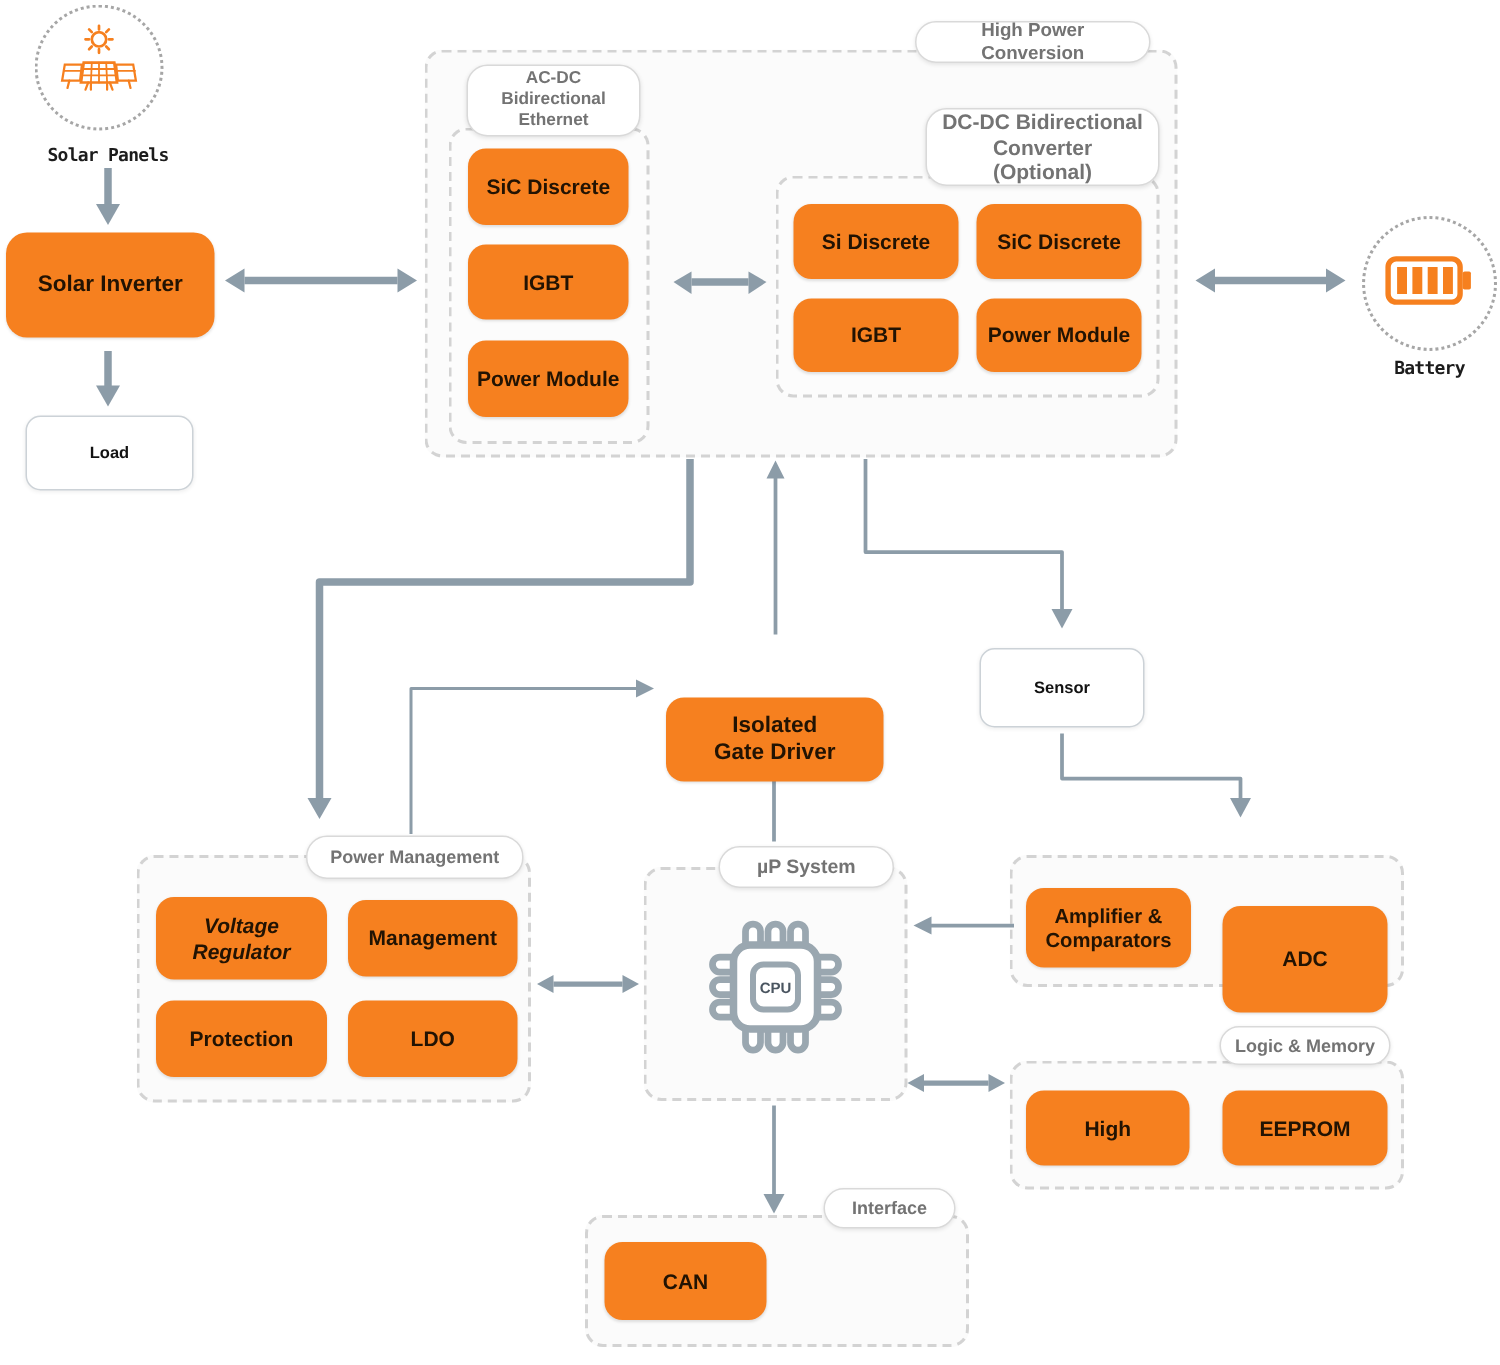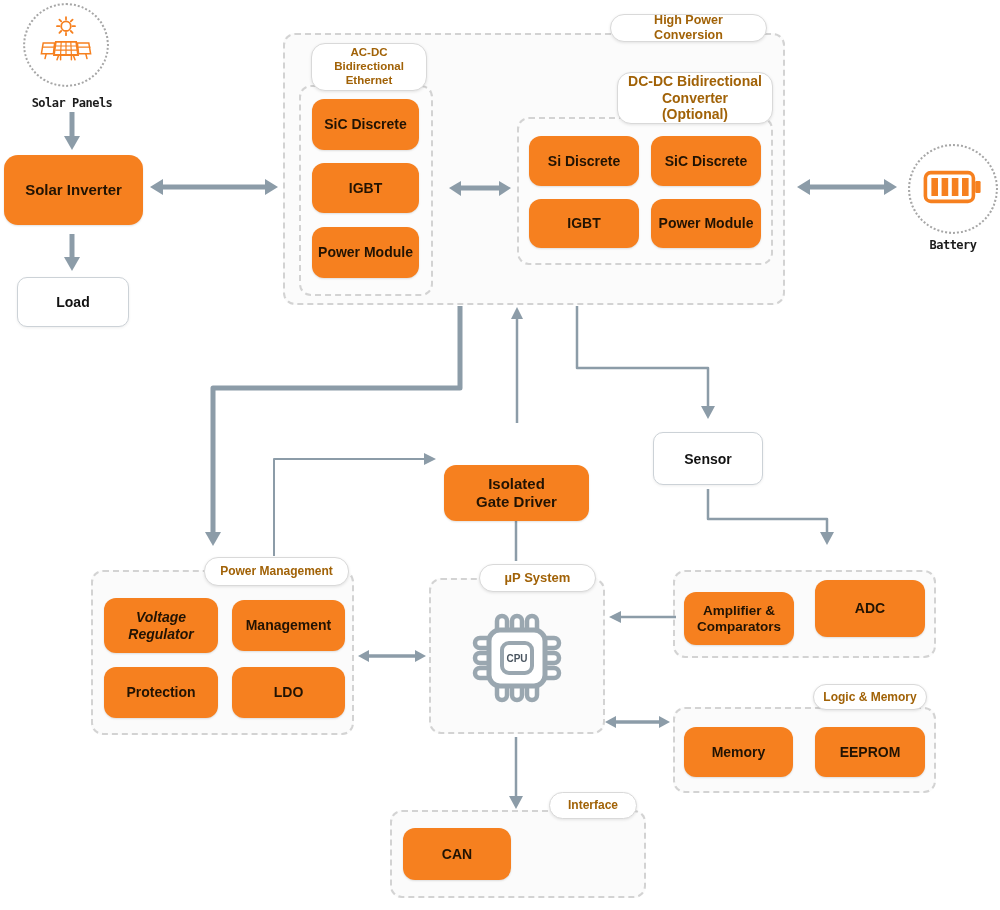--- a/index.html
+++ b/index.html
@@ -8,25 +8,25 @@
   
   .dashbox{position:absolute;border:2px dashed #d3d3d3;border-radius:12px;background:#fbfbfb;z-index:0;box-sizing:border-box;}
   
   svg.wires{position:absolute;left:0;top:0;z-index:2;pointer-events:none;}
   
   .obox{position:absolute;background:#F6801F;border-radius:12px;display:flex;align-items:center;justify-content:center;
         text-align:center;font-weight:700;font-size:14px;color:#221303;z-index:3;line-height:1.18;
         box-shadow:0 1px 2px rgba(0,0,0,.12);box-sizing:border-box;padding:2px 6px;}
   
   .wbox{position:absolute;background:#ffffff;border:1.5px solid #ccd2d7;border-radius:10px;display:flex;align-items:center;
-        justify-content:center;text-align:center;font-weight:700;font-size:14px;color:#121212;z-index:3;
+        justify-content:center;text-align:center;font-weight:700;font-size:11px;color:#121212;z-index:3;
         box-shadow:0 1px 3px rgba(0,0,0,.07);box-sizing:border-box;}
   
   .pill{position:absolute;background:#ffffff;border:1px solid #d9d9d9;border-radius:14px;display:flex;flex-direction:column;
-        align-items:center;justify-content:center;font-weight:700;font-size:12px;color:#a16207;z-index:4;line-height:1.2;
+        align-items:center;justify-content:center;font-weight:700;font-size:12px;color:#737373;z-index:4;line-height:1.2;
         box-shadow:0 1px 3px rgba(0,0,0,.10);box-sizing:border-box;padding:2px 8px;text-align:center;}
   .pill .ln{display:block;}
   
   .dotring{position:absolute;border:2.5px dotted #a6a6a6;border-radius:50%;z-index:3;display:flex;align-items:center;justify-content:center;box-sizing:border-box;}
   .iconlabel{position:absolute;z-index:3;font-family:"DejaVu Sans Mono", monospace;font-weight:700;font-size:12px;color:#1c1c1c;
              text-align:center;letter-spacing:-0.5px;}
   .bigbox{font-size:15px;}
 </style>
 </head>
 <body>
@@ -212,22 +212,22 @@
           <rect x="72" y="45" width="20" height="10" rx="5"></rect>
           <rect x="72" y="60" width="20" height="10" rx="5"></rect>
         <rect x="22" y="22" width="56" height="56" rx="11" stroke-width="5"></rect>
         <rect x="35" y="35" width="30" height="30" rx="7" stroke-width="4"></rect>
       </g>
       <text x="50" y="54" text-anchor="middle" font-family="Liberation Sans, sans-serif" font-size="10" font-weight="bold" fill="#4a5560">CPU</text>
     </svg>
   </div>
 
   <div class="obox" style="left:684px;top:592px;width:110px;height:53px;font-size:13.5px;">Amplifier &amp; Comparators</div>
-  <div class="obox" style="left:815px;top:580px;width:110px;height:57px;">ADC</div>
+  <div class="obox" style="left:815px;top:604px;width:110px;height:71px;">ADC</div>
 
   <div class="pill" style="left:813px;top:684px;width:114px;height:26px;">Logic &amp; Memory</div>
-  <div class="obox" style="left:684px;top:727px;width:109px;height:50px;">Memory</div>
+  <div class="obox" style="left:684px;top:727px;width:109px;height:50px;">High</div>
   <div class="obox" style="left:815px;top:727px;width:110px;height:50px;border-radius:11px;">EEPROM</div>
 
   <div class="pill" style="left:549px;top:792px;width:88px;height:27px;">Interface</div>
   <div class="obox" style="left:403px;top:828px;width:108px;height:52px;">CAN</div>
 
 </div>
 
 </body></html>

